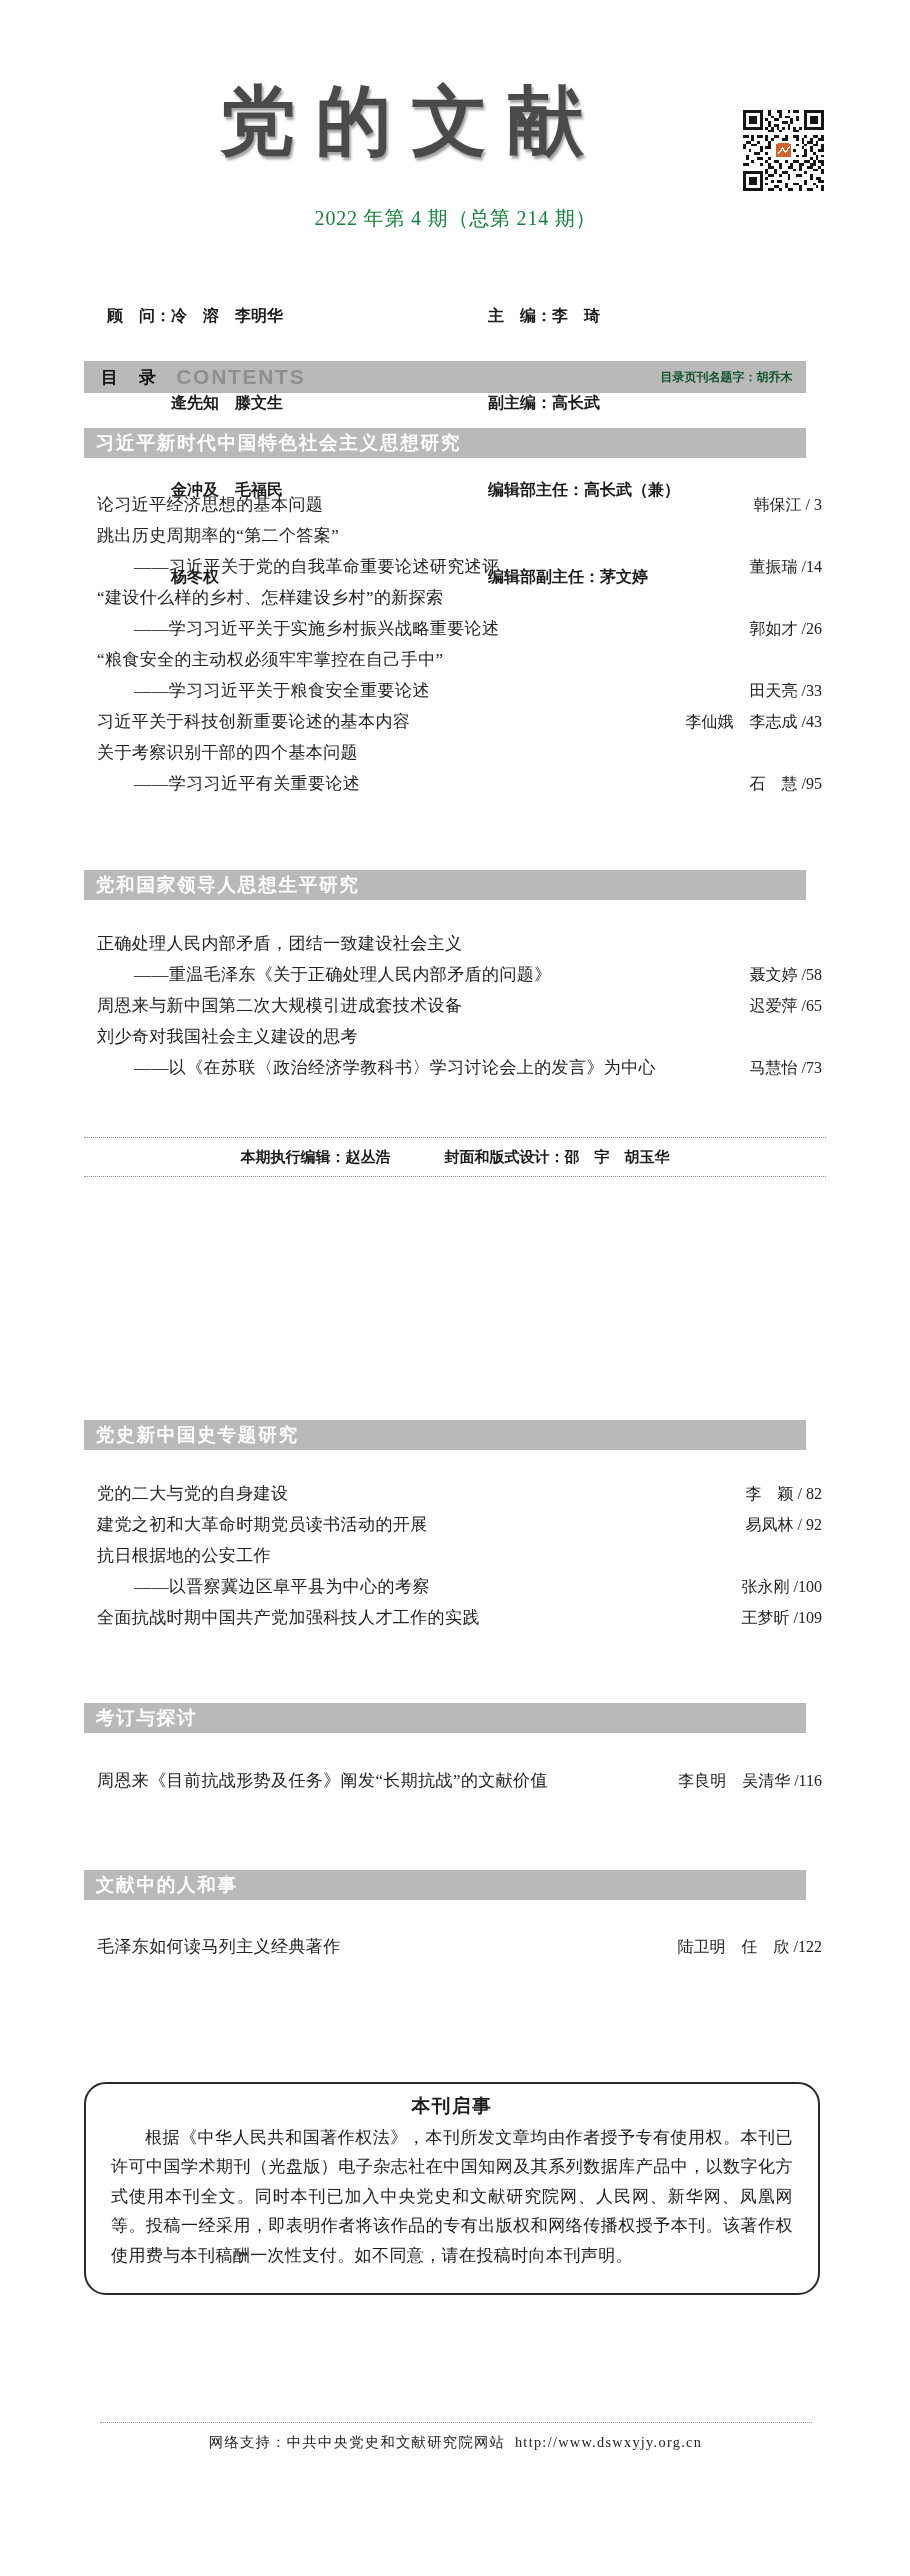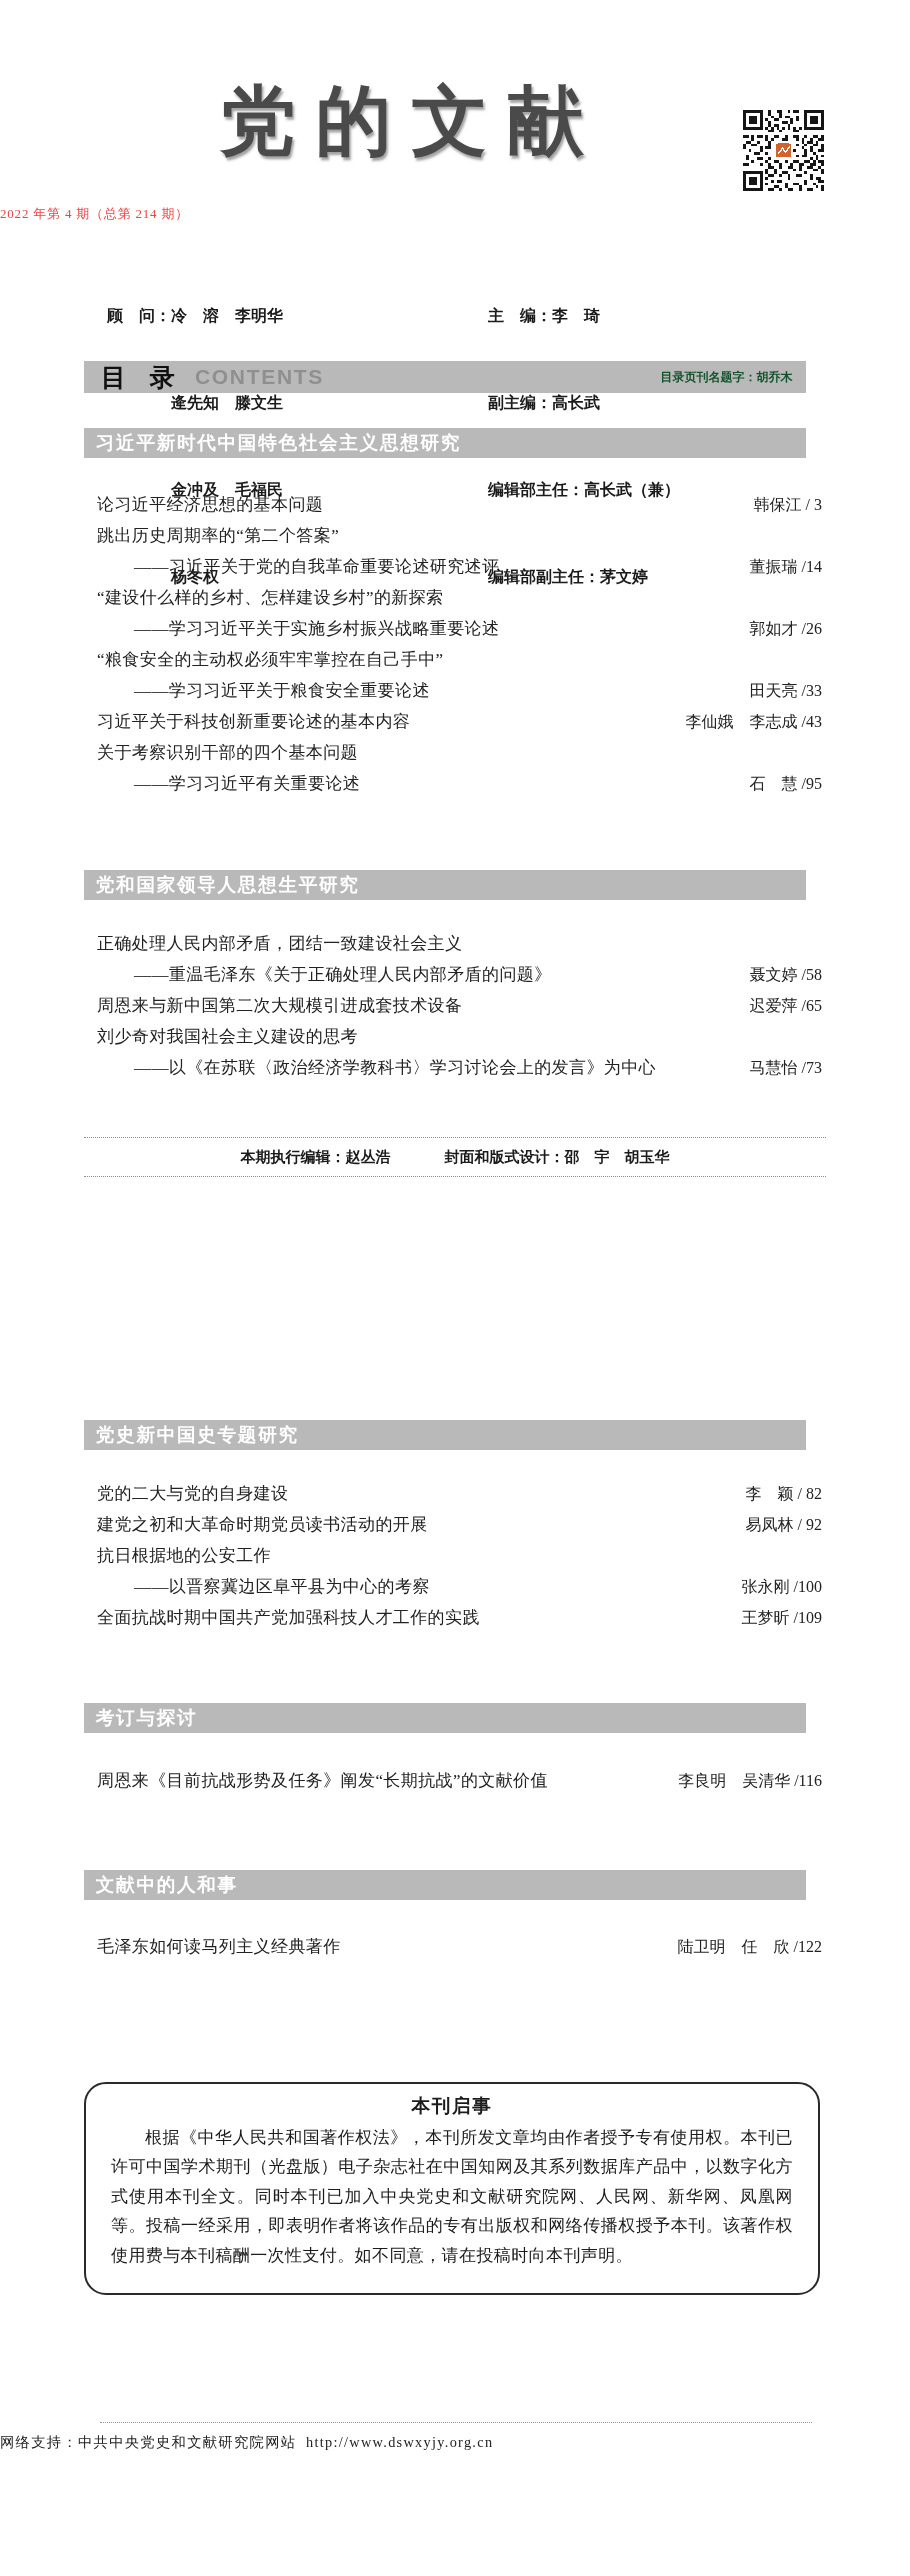--- a/index.html
+++ b/index.html
@@ -5,34 +5,34 @@
   html,body{margin:0;padding:0;background:#fff;}
   .page{position:relative;width:911px;height:2576px;background:#fff;overflow:hidden;
         font-family:"Liberation Serif",serif;color:#1c1c1c;}
 
   
   .masthead-title{position:absolute;top:71px;left:0;right:0;text-align:center;
     transform:translateX(-44px);font-family:"Liberation Serif",serif;font-weight:bold;
     font-size:76px;letter-spacing:20px;color:#4a4a4a;
     text-shadow:1.7px 2.5px 2.5px rgba(70,70,70,.5);}
   .qr{position:absolute;top:110px;left:743px;width:81px;height:81px;}
-  .issue-line{position:absolute;top:205px;left:0;right:0;text-align:left;
-    font-size:13px;letter-spacing:0.8px;color:#ef4444;}
+  .issue-line{position:absolute;top:205px;left:0;right:0;text-align:center;
+    font-size:20px;letter-spacing:0.8px;color:#15803d;}
 
   
   .ed-col{position:absolute;font-family:"Liberation Sans",sans-serif;font-weight:700;
     font-size:16px;color:#1b1b1b;line-height:29px;white-space:pre;}
   .ed-left{top:243px;left:107px;}
   .ed-right{top:243px;left:488px;}
 
   
   .contents-bar{position:absolute;top:361px;left:84px;width:722px;height:32px;
     background:var(--bar-gray,#b9b9b9);display:flex;align-items:center;
     padding:0 13.5px 0 17px;box-sizing:border-box;}
-  .contents-cn{font-family:Liberation Sans, sans-serif;font-weight:800;font-size:25px;
+  .contents-cn{font-family:Liberation Serif, serif;font-weight:800;font-size:17px;
     letter-spacing:8.4px;color:#101010;white-space:pre;}
   .contents-en{font-family:"Liberation Sans",sans-serif;font-weight:700;font-size:21px;
     letter-spacing:1.7px;color:var(--contents-en,#8f8f8f);margin-left:11.8px;}
   .contents-note{margin-left:auto;font-weight:700;font-size:12px;color:#14532d;}
 
   
   .sec-bar{position:absolute;left:84px;width:722px;height:30px;
     background:var(--bar-gray,#b9b9b9);color:#fff;
     font-family:Liberation Sans, sans-serif;font-weight:700;font-size:18.6px;
     letter-spacing:1.7px;line-height:30px;padding-left:11.8px;box-sizing:border-box;
@@ -55,21 +55,21 @@
     border:2.1px solid #2a2a2a;border-radius:22px;box-sizing:border-box;
     padding:8.4px 25px 0;}
   .notice-title{text-align:center;font-size:18.6px;font-weight:700;color:#1c1c1c;
     line-height:27px;letter-spacing:1.7px;}
   .notice-body{margin-top:3.4px;font-size:17px;line-height:29.5px;color:#1c1c1c;
     text-align:justify;text-indent:2em;letter-spacing:0.4px;}
 
   
   .footer-line{position:absolute;top:2422px;left:100px;width:712px;
     border-top:1.3px dotted #979797;}
-  .footer-text{position:absolute;top:2433px;left:0;right:0;
+  .footer-text{position:absolute;top:2433px;left:0;right:0;text-align:center;
     font-size:14.3px;color:#222;letter-spacing:1.3px;white-space:pre;}
 </style>
 </head>
 <body>
 
 <div class="page">
 
   <div class="masthead-title">党的文献</div>
 
   <div class="qr">

